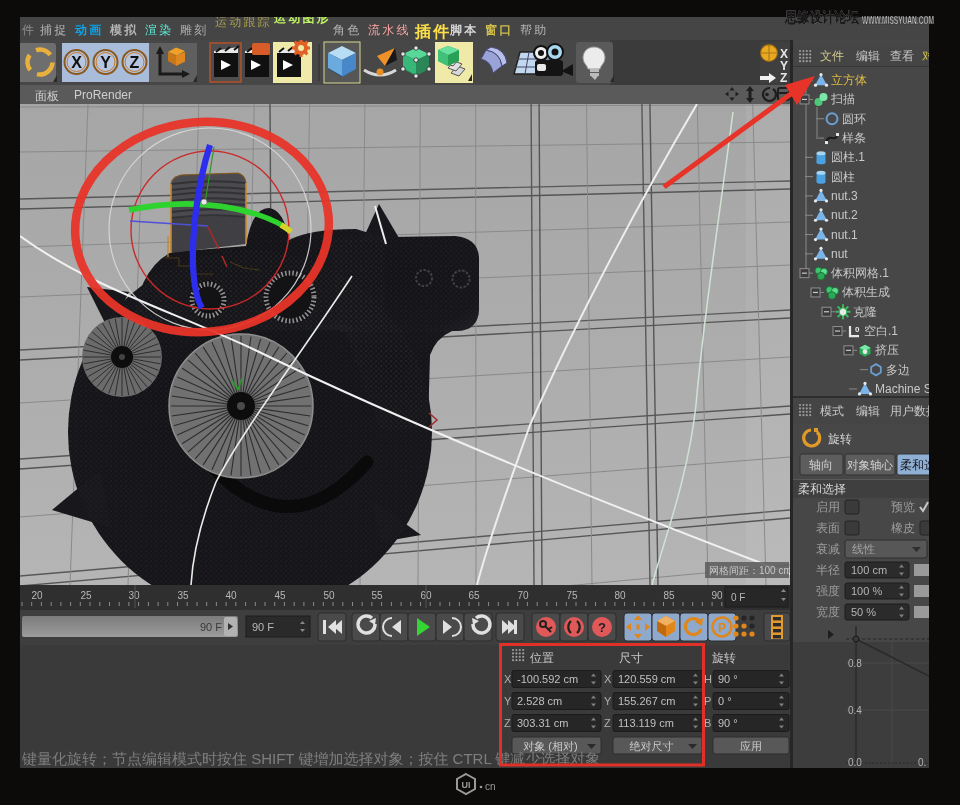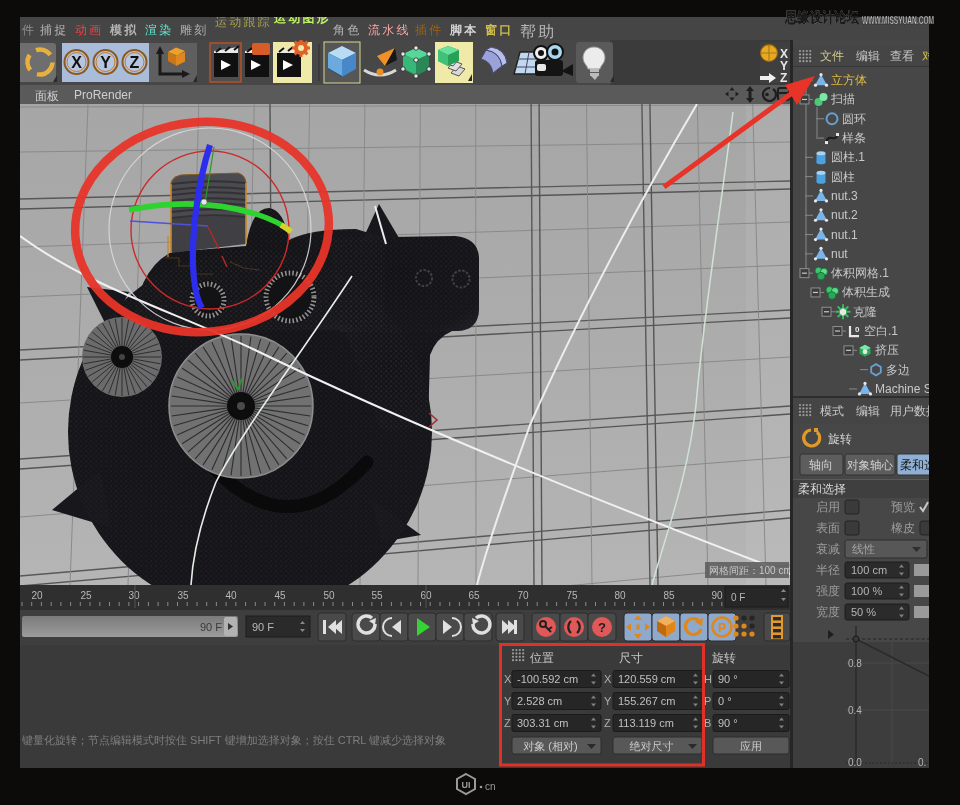--- a/index.html
+++ b/index.html
@@ -5,32 +5,32 @@
 html,body{width:960px;height:805px;overflow:hidden;background:#0d0a0a;
 font-family:"Liberation Sans",sans-serif;-webkit-font-smoothing:antialiased}
 .abs{position:absolute}
 .tx{position:absolute;white-space:nowrap}
 </style></head>
 <body>
 <div class="abs" style="left:0;top:0;width:960px;height:805px;background:#0d0a0a">
 <div class="abs" style="left:20px;top:17px;width:909px;height:23px;background:#454545"></div>
     <div class="tx" style="left:22px;top:22px;font-size:12px;color:#909090">件</div>
     <div class="tx" style="left:40px;top:22px;font-size:12px;color:#b4b4b4;font-weight:400;letter-spacing:2.2px">捕捉</div>
-    <div class="tx" style="left:75px;top:22px;font-size:12px;color:#ef4444;font-weight:400;letter-spacing:2.2px">动画</div>
+    <div class="tx" style="left:75px;top:22px;font-size:12px;color:#0ea5e9;font-weight:700;letter-spacing:2.2px">动画</div>
     <div class="tx" style="left:110px;top:22px;font-size:12px;color:#b4b4b4;font-weight:700;letter-spacing:2.2px">模拟</div>
     <div class="tx" style="left:145px;top:22px;font-size:12px;color:#5eead4;font-weight:400;letter-spacing:2.2px">渲染</div>
     <div class="tx" style="left:180px;top:22px;font-size:12px;color:#b0b0b0;font-weight:400;letter-spacing:2.2px">雕刻</div>
     <div class="tx" style="left:215px;top:14px;font-size:12px;color:#a89e50;font-weight:400;letter-spacing:2.2px">运动跟踪</div>
     <div class="tx" style="left:274px;top:10px;font-size:12px;color:#bef264;font-weight:700;letter-spacing:2.2px">运动图形</div>
     <div class="tx" style="left:333px;top:22px;font-size:12px;color:#b4b4b4;font-weight:400;letter-spacing:2.2px">角色</div>
     <div class="tx" style="left:368px;top:22px;font-size:12px;color:#fca5a5;font-weight:400;letter-spacing:2.2px">流水线</div>
-    <div class="tx" style="left:415px;top:22px;font-size:12px;color:#a16207;font-weight:400;letter-spacing:2.2px">插件</div>
+    <div class="tx" style="left:415px;top:22px;font-size:16px;color:#fde047;font-weight:700;letter-spacing:2.2px">插件</div>
     <div class="tx" style="left:450px;top:22px;font-size:12px;color:#d8d8d8;font-weight:700;letter-spacing:2.2px">脚本</div>
     <div class="tx" style="left:485px;top:22px;font-size:12px;color:#cdbd4a;font-weight:700;letter-spacing:2.2px">窗口</div>
-    <div class="tx" style="left:520px;top:22px;font-size:16px;color:#b4b4b4;font-weight:400;letter-spacing:2.2px">帮助</div>
+    <div class="tx" style="left:520px;top:22px;font-size:12px;color:#b4b4b4;font-weight:400;letter-spacing:2.2px">帮助</div>
     <div class="abs" style="left:20px;top:40px;width:909px;height:45px;background:#474747"></div>
     <div class="abs" style="left:610px;top:40px;width:180px;height:45px;background:#3b3b3b"></div>
     <svg class="abs" style="left:20px;top:40px" width="770" height="45" viewBox="0 0 770 45">
       <rect x="-6" y="3" width="42" height="39" rx="3" fill="#6e6e6e"></rect>
       <circle cx="20" cy="22" r="12.5" fill="none" stroke="#e8b03c" stroke-width="4.6" stroke-dasharray="16,8" transform="rotate(30 20 22)"></circle>
       <path d="M 33 42 l 4 -7 l 0 7 z" fill="#2a2a2a"></path>
       <rect x="42" y="3" width="87" height="39" fill="#a9bcd9"></rect>
       <circle cx="56.5" cy="22" r="12" fill="#b6c6e0" stroke="#8a5a20" stroke-width="2"></circle>
       <circle cx="56.5" cy="22" r="9.5" fill="none" stroke="#c87828" stroke-width="1"></circle>
       <text x="56.5" y="27.5" font-size="16" font-weight="bold" fill="#101010" text-anchor="middle">X</text>
@@ -447,21 +447,21 @@
       <path d="M 779 720.5 l 2.5 -3 l 2.5 3 z M 779 725.5 l 2.5 3 l 2.5 -3 z" fill="#808080"></path>
       <rect x="512" y="737" width="89" height="17" rx="2" fill="#585858" stroke="#2c2c2c"></rect>
       <text x="550.5" y="749.5" font-size="11" fill="#cccccc" text-anchor="middle">对象 (相对)</text>
       <path d="M 587 744 l 4.5 5 l 4.5 -5 z" fill="#2a2a2a"></path>
       <rect x="613" y="737" width="89" height="17" rx="2" fill="#585858" stroke="#2c2c2c"></rect>
       <text x="651.5" y="749.5" font-size="11" fill="#cccccc" text-anchor="middle">绝对尺寸</text>
       <path d="M 688 744 l 4.5 5 l 4.5 -5 z" fill="#2a2a2a"></path>
       <rect x="713" y="737" width="76" height="17" rx="2" fill="#585858" stroke="#2c2c2c"></rect>
       <text x="751.0" y="749.5" font-size="11" fill="#cccccc" text-anchor="middle">应用</text>
     </svg>
-    <div class="tx" style="left:22px;top:733px;font-size:11px;color:#7e7e7e">键量化旋转；节点编辑模式时按住 SHIFT 键增加选择对象；按住 CTRL 键减少选择对象</div>
+    <div class="tx" style="left:22px;top:750px;font-size:15px;color:#7e7e7e">键量化旋转；节点编辑模式时按住 SHIFT 键增加选择对象；按住 CTRL 键减少选择对象</div>
     <div class="abs" style="left:790px;top:40px;width:3px;height:728px;background:#262626"></div>
     <div class="abs" style="left:793px;top:45px;width:136px;height:723px;background:#474747"></div>
     <svg class="abs" style="left:793px;top:45px" width="136" height="723" viewBox="793 45 136 723">
       <rect x="793" y="45" width="136" height="22" fill="#454545"></rect>
       <rect x="793" y="66" width="136" height="1" fill="#373737"></rect>
       <circle cx="800.0" cy="51.0" r="1.1" fill="#9a9a9a"></circle>
       <circle cx="803.4" cy="51.0" r="1.1" fill="#9a9a9a"></circle>
       <circle cx="806.8" cy="51.0" r="1.1" fill="#9a9a9a"></circle>
       <circle cx="810.2" cy="51.0" r="1.1" fill="#9a9a9a"></circle>
       <circle cx="800.0" cy="54.4" r="1.1" fill="#9a9a9a"></circle>

